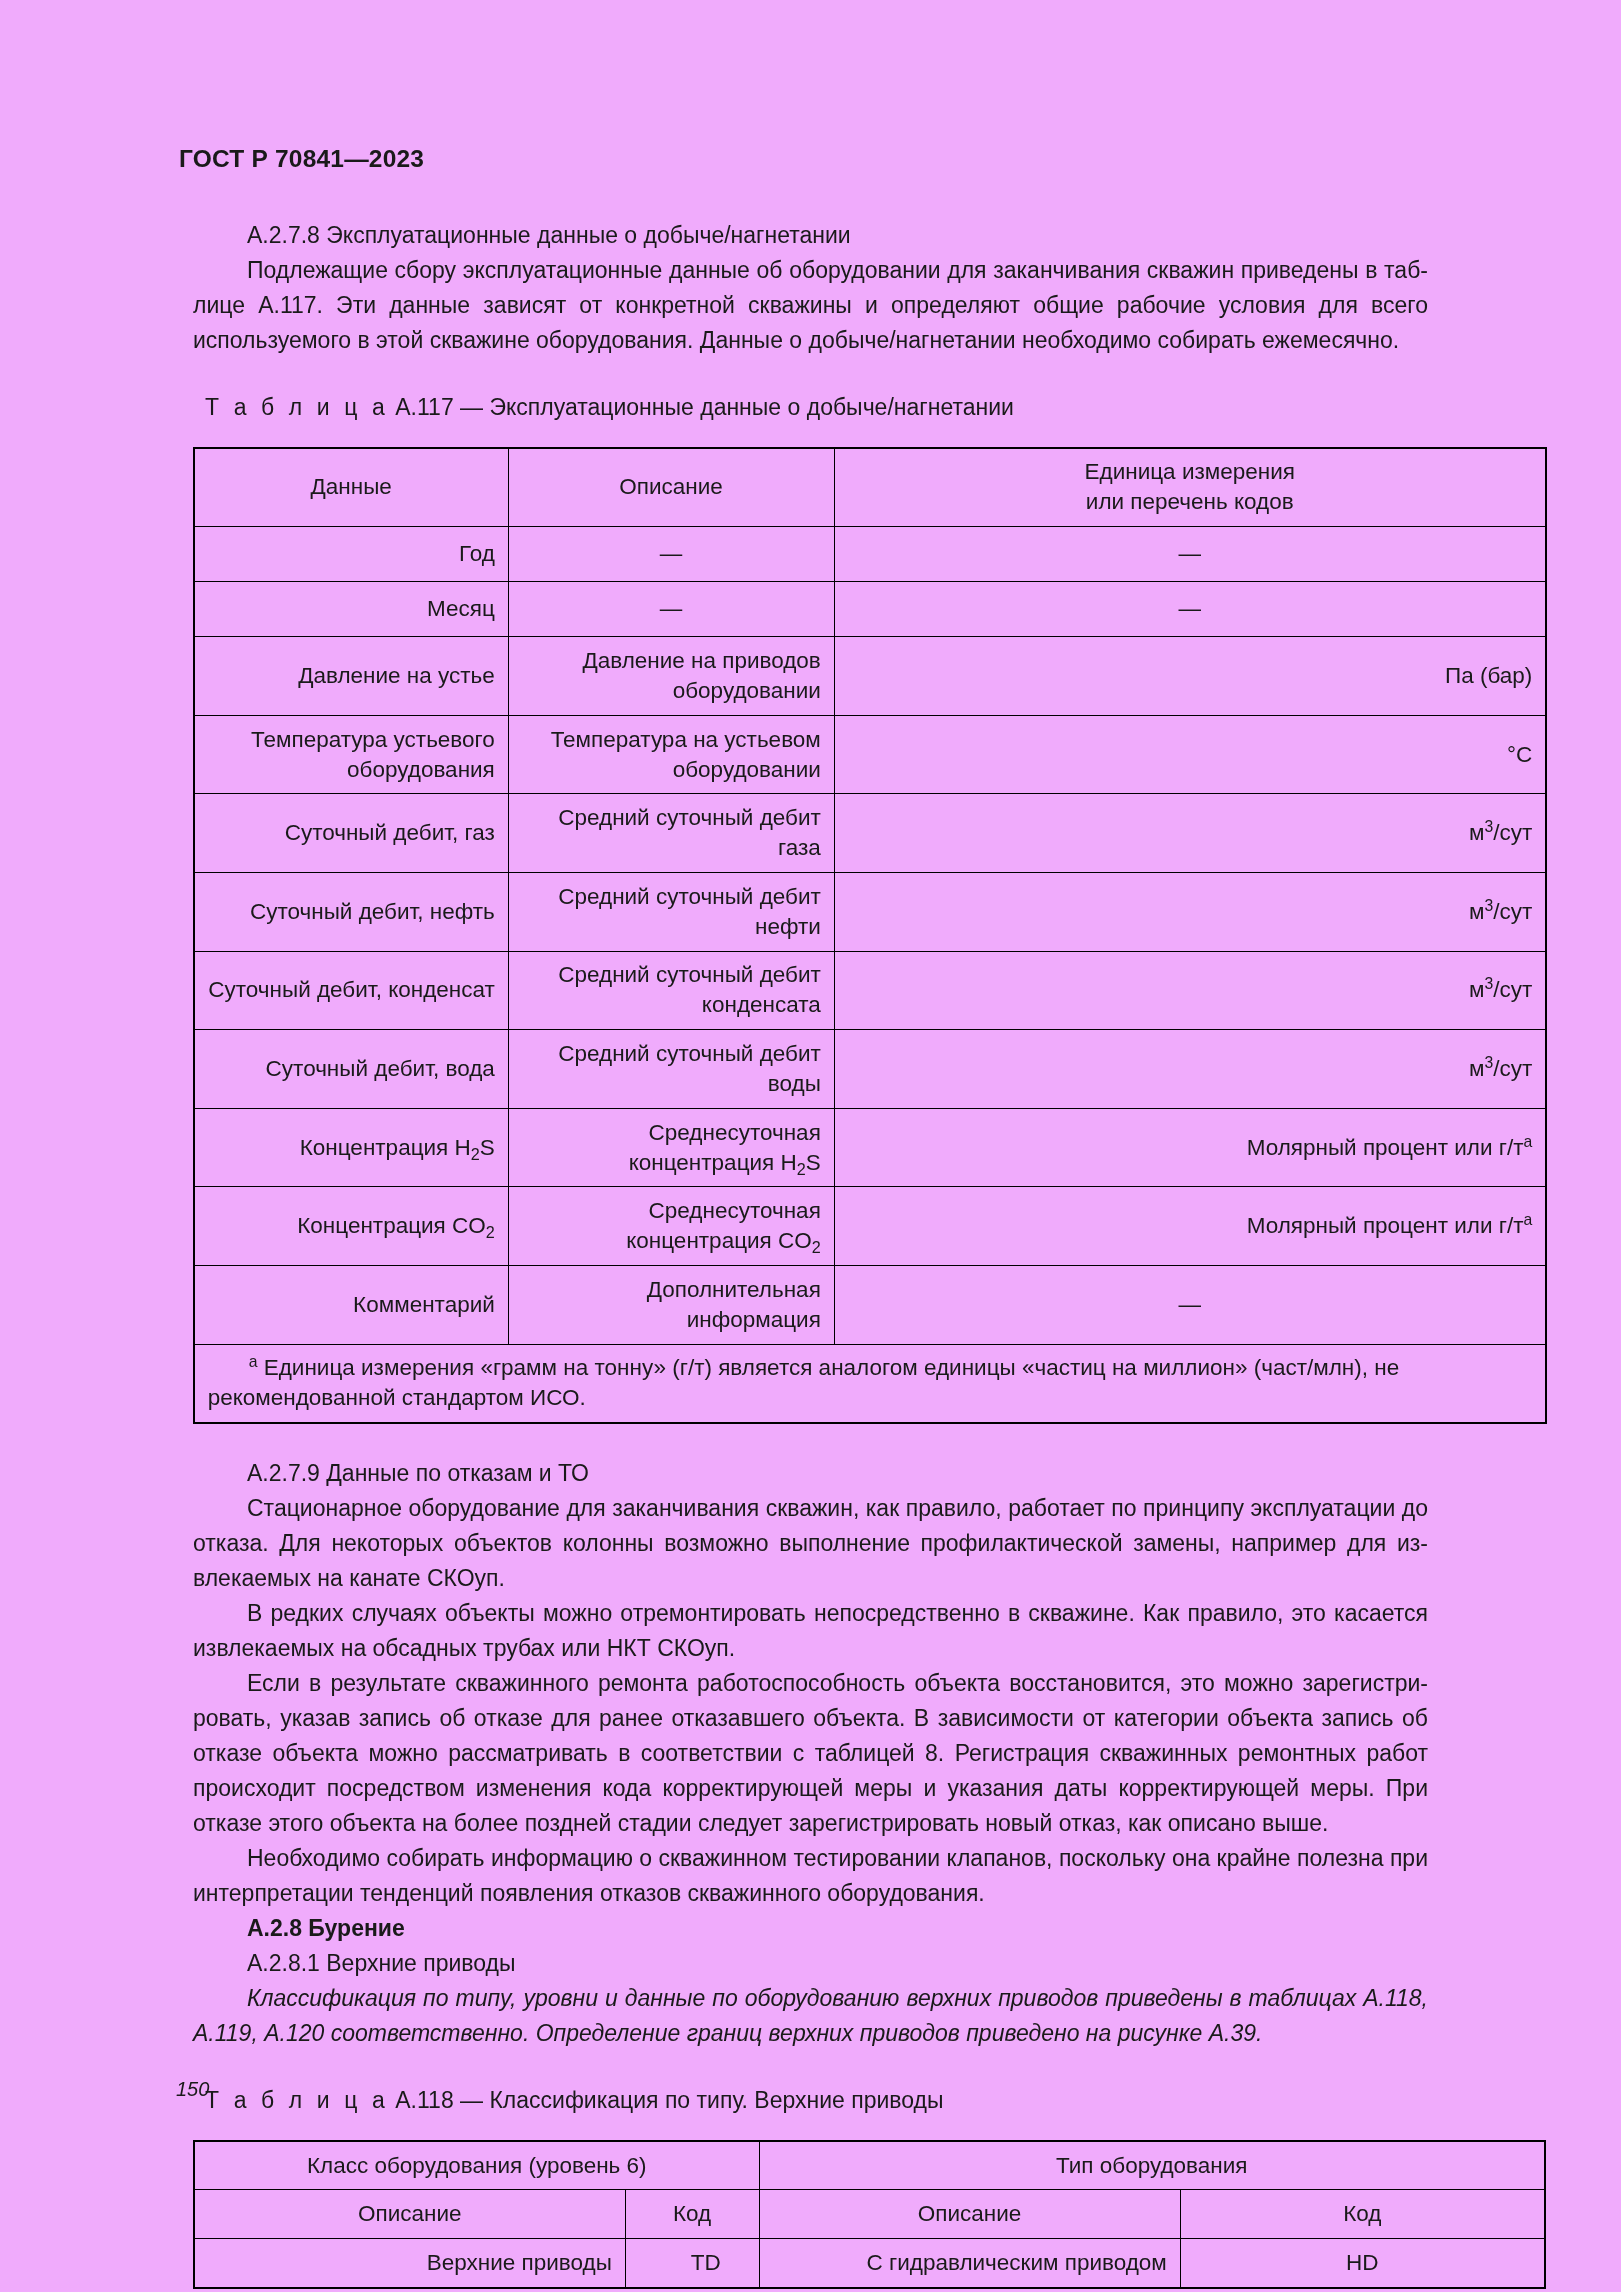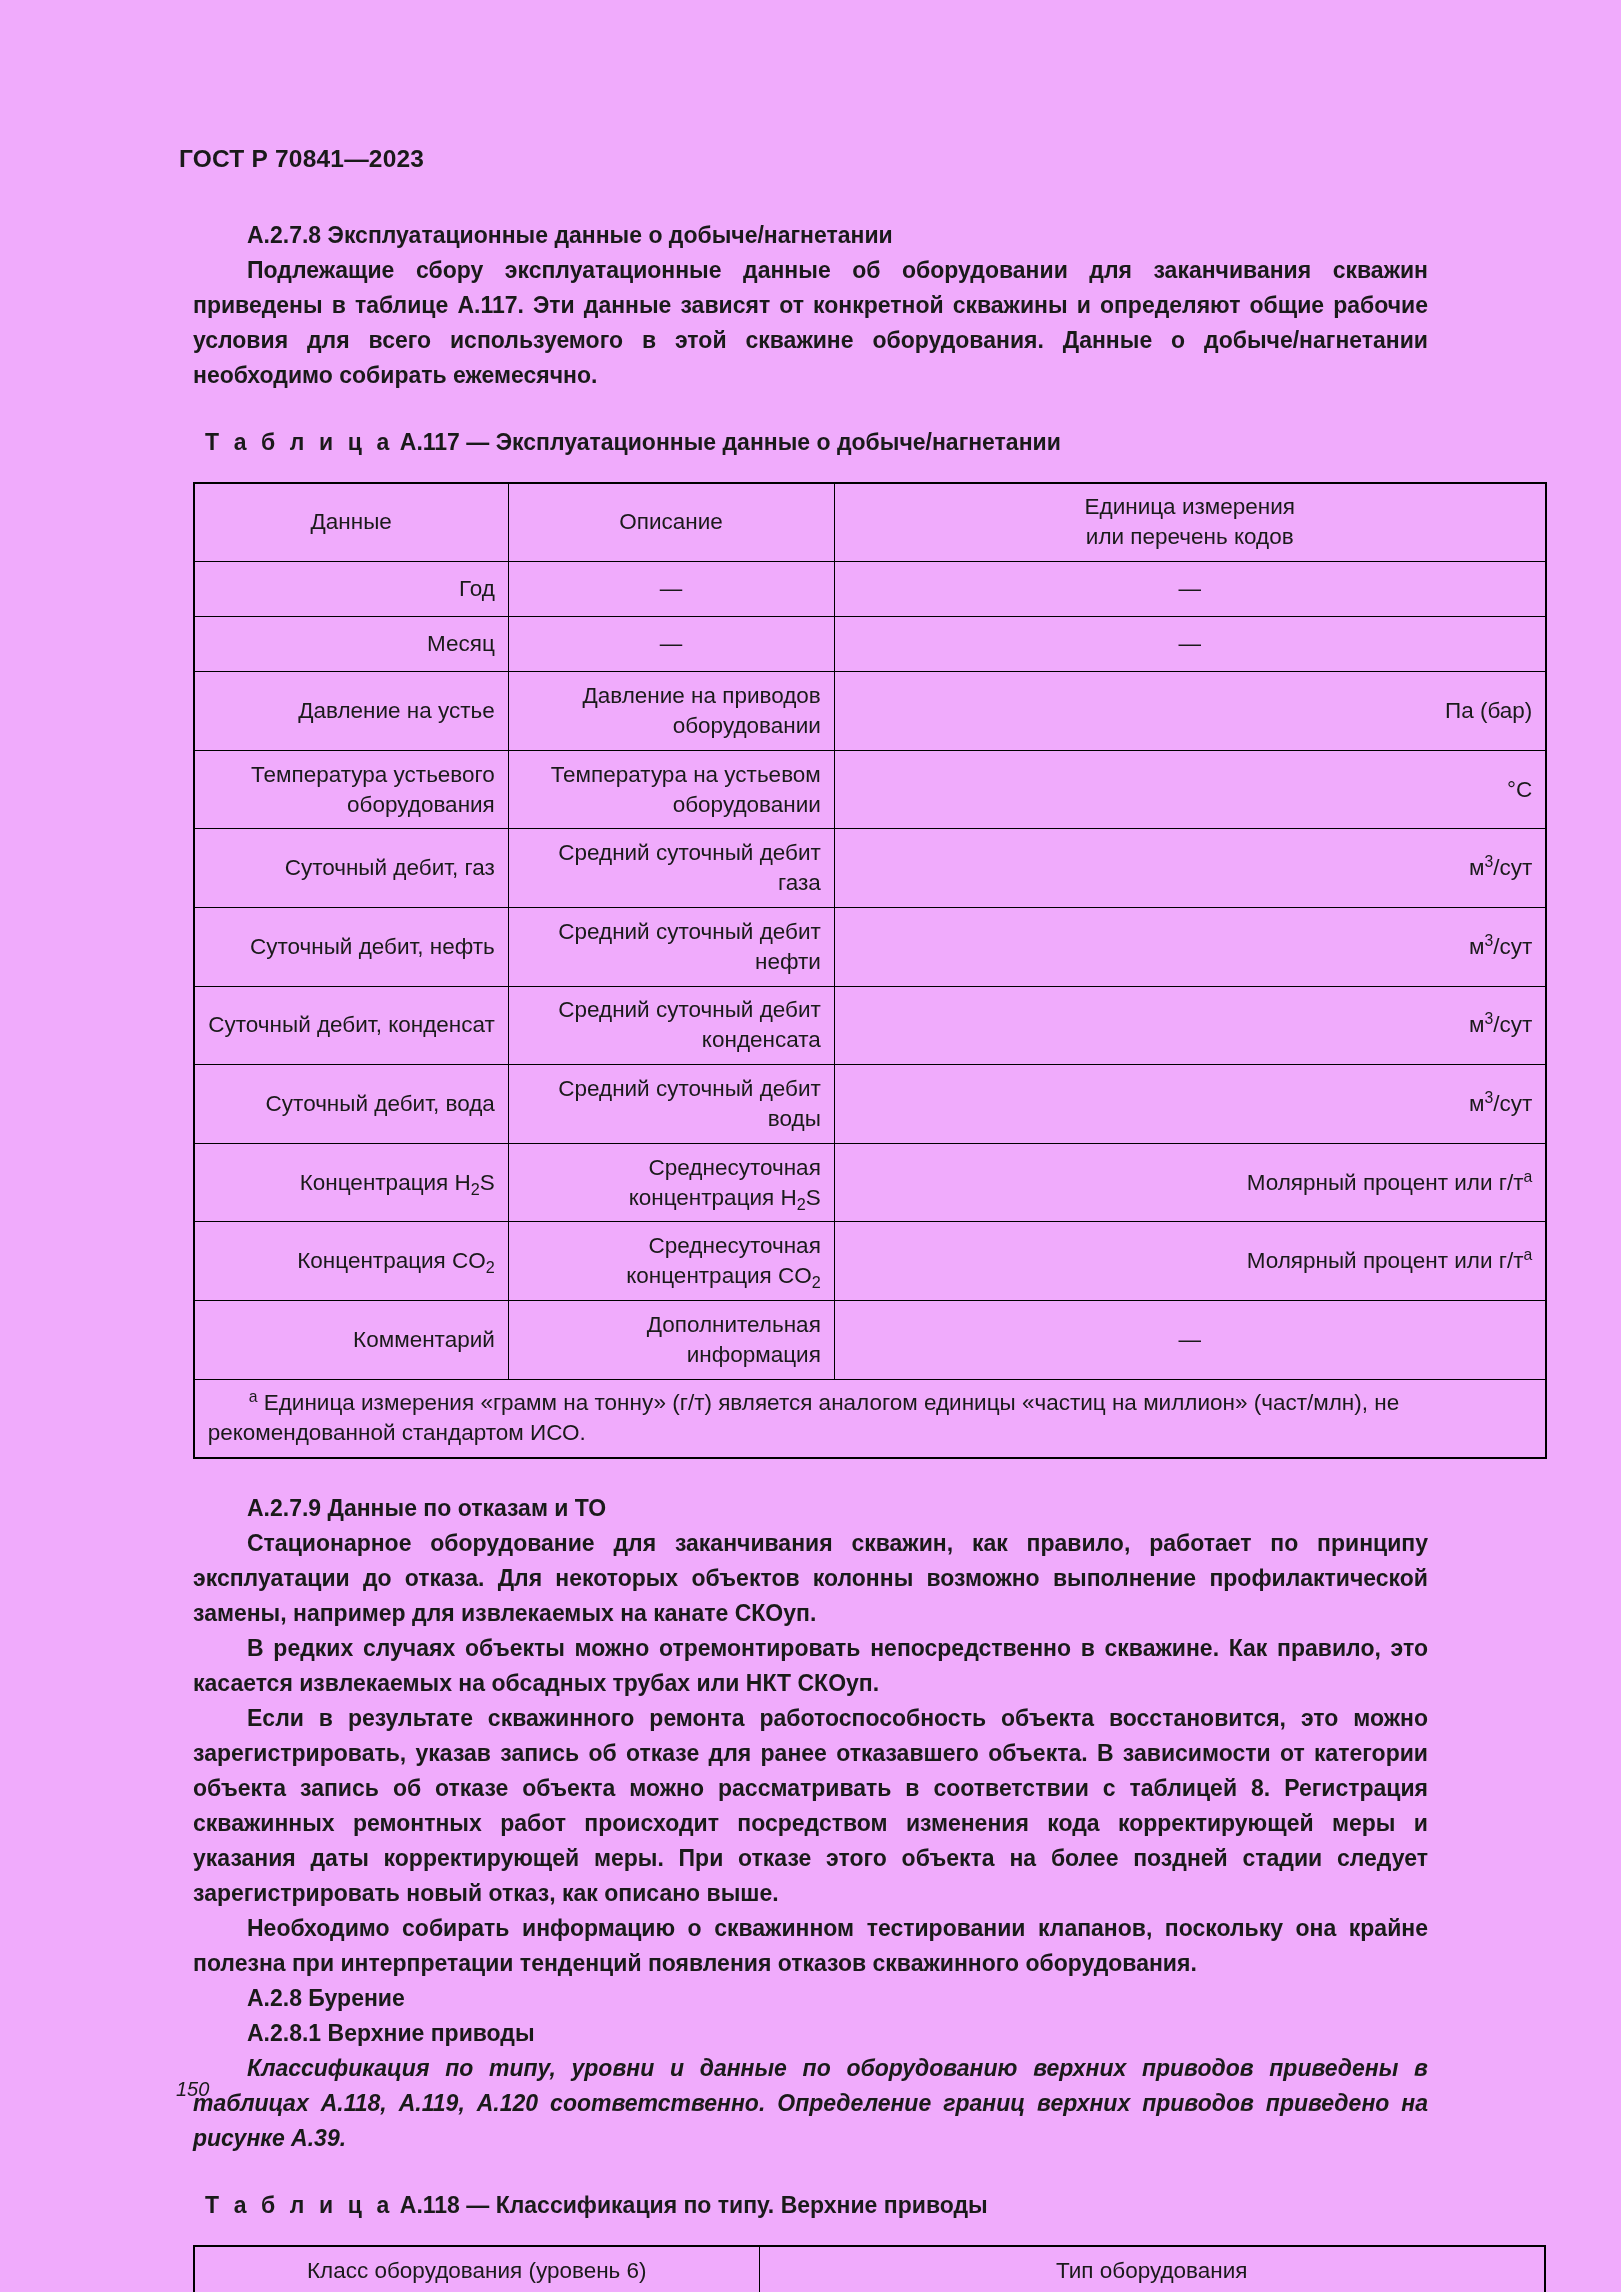--- a/index.html
+++ b/index.html
@@ -36,21 +36,20 @@
     top: 218px;
     width: 1235px;
   }
 
   p, .clause, .listitem, .tcaption {
     margin: 0;
     font-size: 23px;
     line-height: 35px;
     text-align: justify;
     text-justify: inter-word;
-    font-weight: bold;
   }
 
   .clause {
     text-indent: 54px;
     text-align: left;
   }
   .clause.bold { font-weight: bold; }
 
   .body-par {
     text-indent: 54px;

